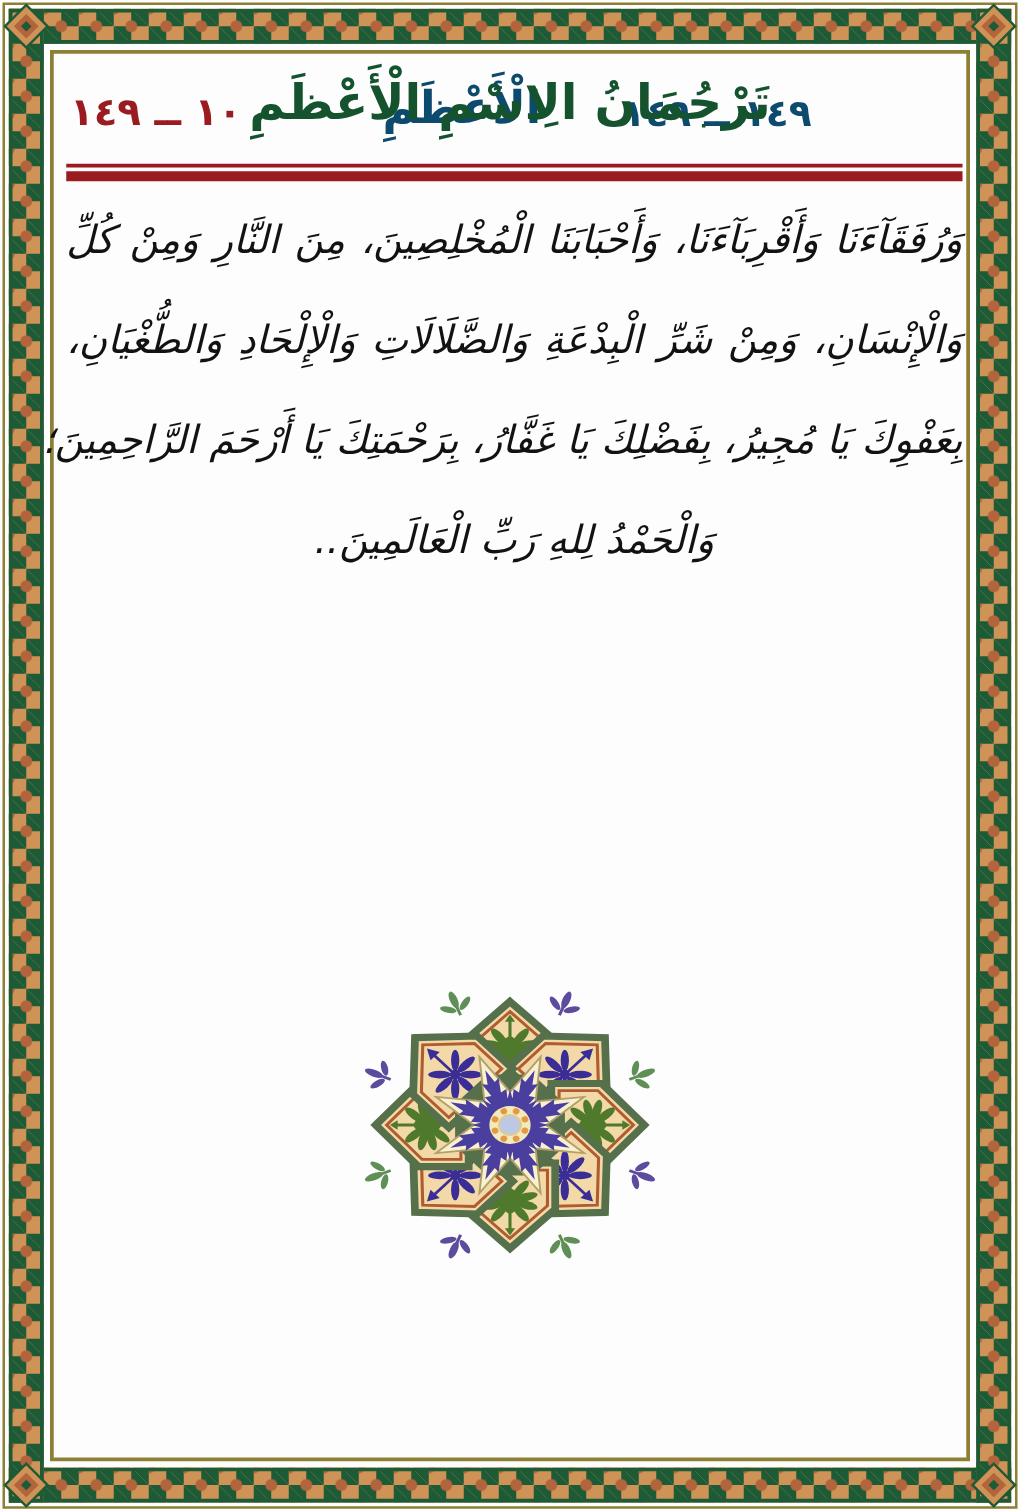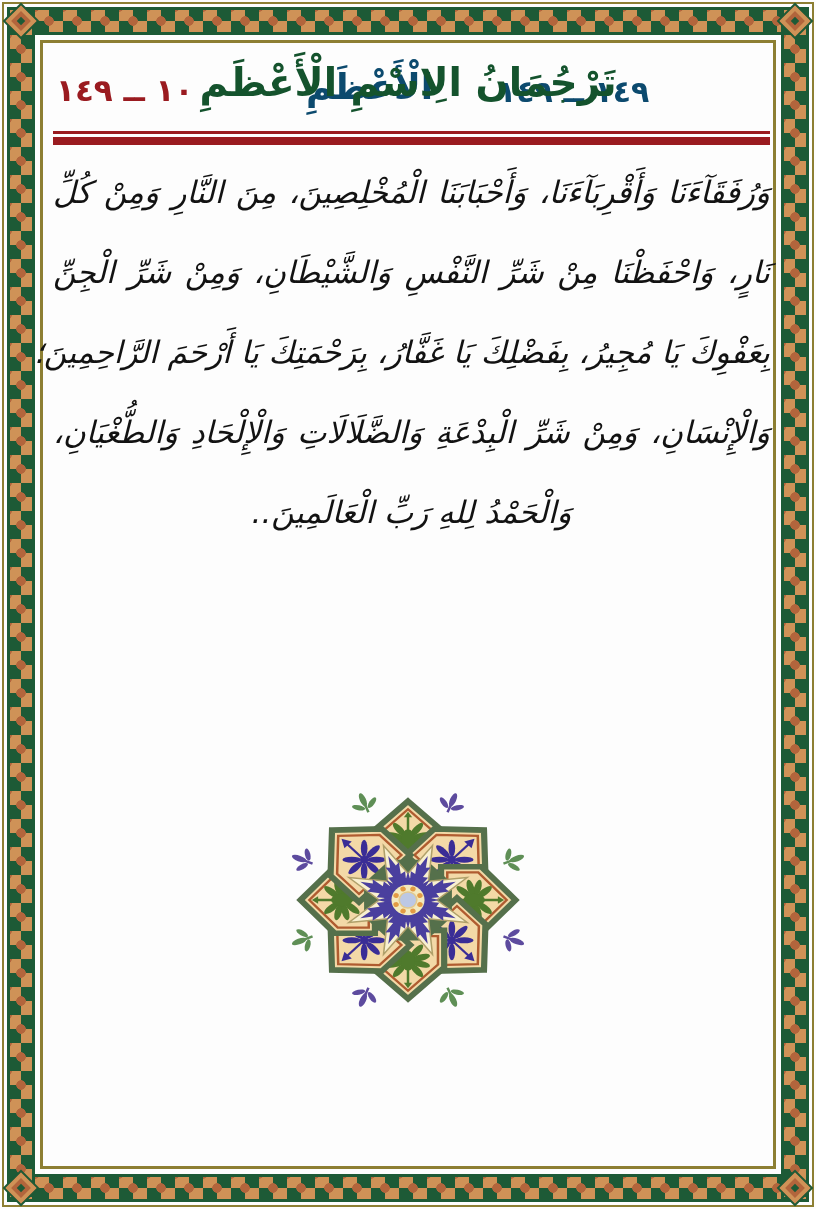--- a/index.html
+++ b/index.html
@@ -88,23 +88,22 @@
   <div class="doc-title">تَرْجُمَانُ الِاسْمِ الْأَعْظَمِ</div>
 
   <div class="divider">
     <div class="thin"></div>
     <div class="gap"></div>
     <div class="thick"></div>
   </div>
 
   <div class="body-text">
     <div class="text-line">وَرُفَقَآءَنَا وَأَقْرِبَآءَنَا، وَأَحْبَابَنَا الْمُخْلِصِينَ، مِنَ النَّارِ وَمِنْ كُلِّ</div>
-    <div class="text-line">نَارٍ، وَاحْفَظْنَا مِنْ شَرِّ النَّفْسِ وَالشَّيْطَانِ، وَمِنْ شَرِّ الْجِنِّ</div>
+    <div class="text-line">وَالْإِنْسَانِ، وَمِنْ شَرِّ الْبِدْعَةِ وَالضَّلَالَاتِ وَالْإِلْحَادِ وَالطُّغْيَانِ،</div>
     <div class="text-line">بِعَفْوِكَ يَا مُجِيرُ، بِفَضْلِكَ يَا غَفَّارُ، بِرَحْمَتِكَ يَا أَرْحَمَ الرَّاحِمِينَ؛</div>
-    <div class="text-line">وَالْإِنْسَانِ، وَمِنْ شَرِّ الْبِدْعَةِ وَالضَّلَالَاتِ وَالْإِلْحَادِ وَالطُّغْيَانِ،</div>
     <div class="text-line last">وَالْحَمْدُ لِلهِ رَبِّ الْعَالَمِينَ..</div>
   </div>
 
   <svg class="ornament" width="248" height="228" viewBox="-120 -120 240 240" preserveAspectRatio="none">
     <defs>
       <g id="tileBase">
         <path class="tile-fill" d="M0,-104 L35,-71 L35,-32 L-35,-32 L-35,-71 Z"></path>
         <path class="tile-rust" d="M0,-95.5 L29,-68 L29,-38 L-29,-38 L-29,-68 Z"></path>
       </g>
       <g id="tileOlive">

